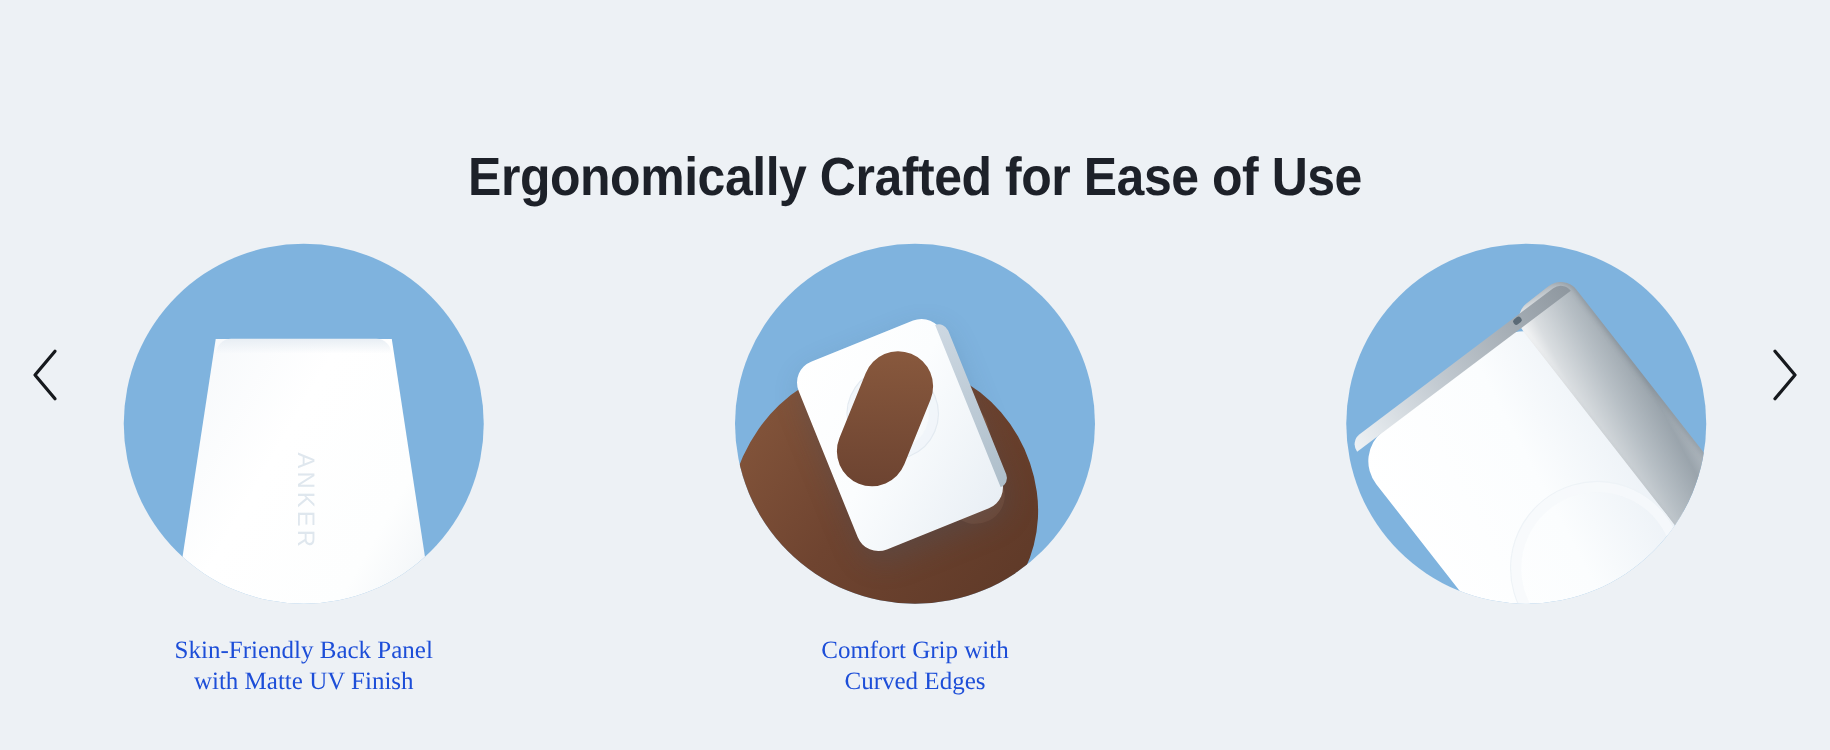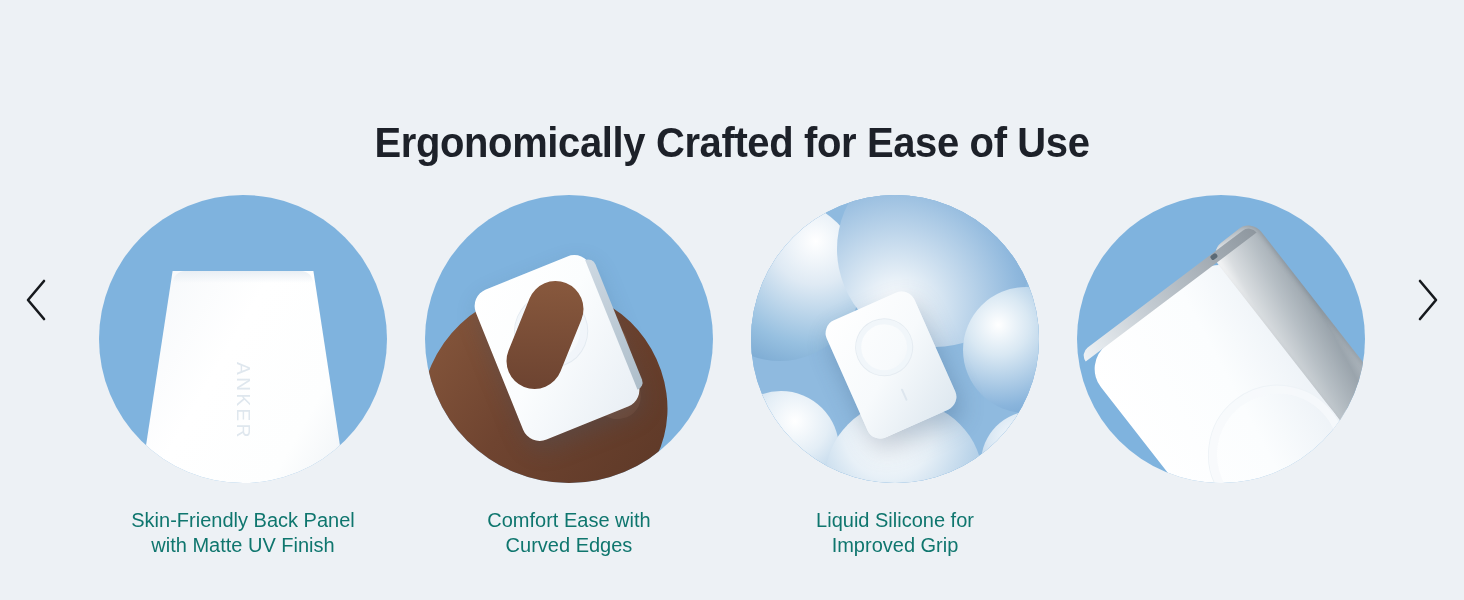--- a/index.html
+++ b/index.html
@@ -78,22 +78,22 @@
     overflow: hidden;
     position: relative;
     background: #7fb3de;
   }
 
   .caption {
     margin-top: 25px;
     text-align: center;
     font-size: 20px;
     line-height: 25px;
-    color: #0f766e;
-    font-family: Liberation Sans, sans-serif;
+    color: #1d4ed8;
+    font-family: Liberation Serif, serif;
     white-space: pre-line;
   }
 
   
   .s1-body {
     position: absolute;
     left: 50%;
     top: 76px;
     width: 220px;
     height: 260px;
@@ -364,41 +364,24 @@
         <div class="s2-hand"></div>
         <div class="s2-finger s2-f1"></div>
         <div class="s2-finger s2-f2"></div>
         <div class="s2-bank">
           <div class="s2-edge"></div>
           <div class="s2-ring"></div>
           <div class="s2-dot"></div>
         </div>
         <div class="s2-thumb"></div>
       </div>
-      <div class="caption">Comfort Ease with
+      <div class="caption">Comfort Grip with
 Curved Edges</div>
     </div>
 
-    <div class="slide">
-      <div class="media">
-        <div class="s3-bg"></div>
-        <div class="bubble b1"></div>
-        <div class="bubble b2"></div>
-        <div class="bubble b3"></div>
-        <div class="bubble b4"></div>
-        <div class="bubble b5"></div>
-        <div class="bubble b6"></div>
-        <div class="s3-bank">
-          <div class="s3-ring"></div>
-          <div class="s3-bar"></div>
-        </div>
-      </div>
-      <div class="caption">Liquid Silicone for
-Improved Grip</div>
-    </div>
 
     <div class="slide">
       <div class="media">
         <div class="s4-device">
           <div class="s4-face"></div>
           <div class="s4-metal"></div>
           <div class="s4-topline"></div>
           <div class="s4-notch"></div>
           <div class="s4-ring"></div>
         </div>

